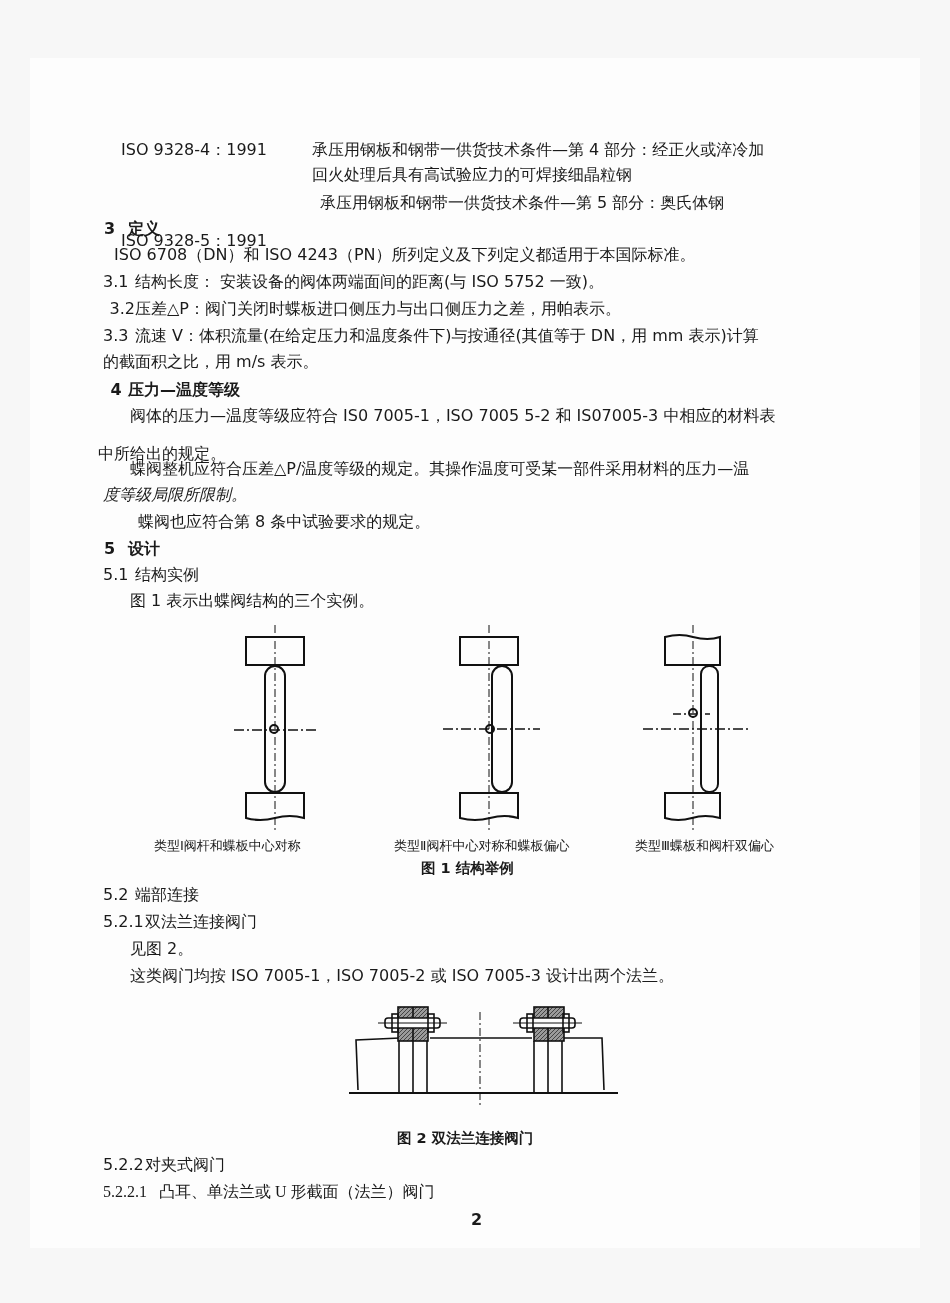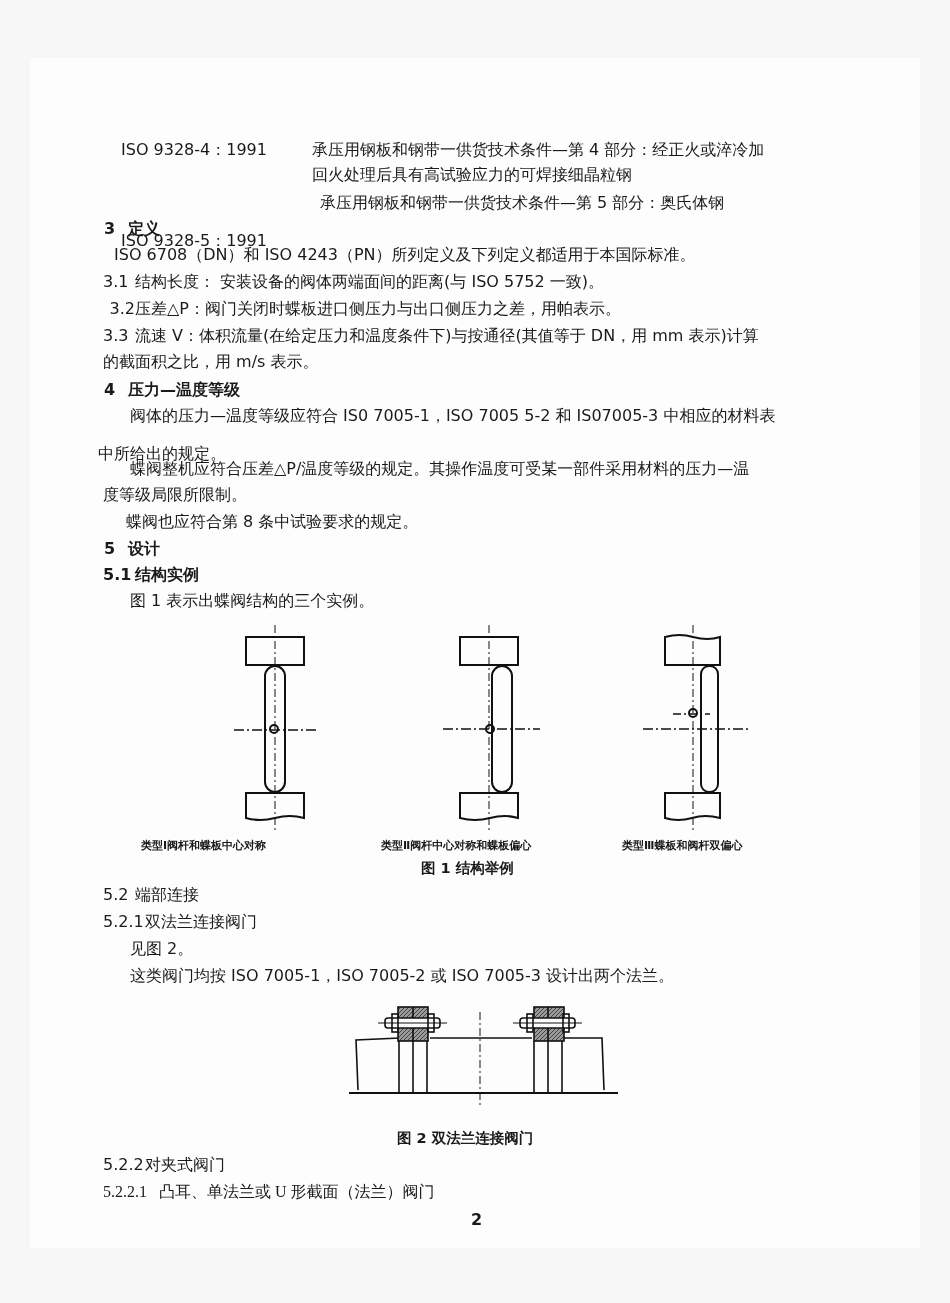--- a/index.html
+++ b/index.html
@@ -5,21 +5,21 @@
   html, body { margin: 0; padding: 0; }
   body {
     width: 950px; height: 1303px; background: #f7f7f7; position: relative; overflow: hidden;
     font-family: "DejaVu Sans", "Liberation Sans", sans-serif; color: #1a1a1a;
   }
   .page { position: absolute; left: 30px; top: 58px; width: 890px; height: 1190px; background: #fdfdfd; }
   .abs { position: absolute; white-space: nowrap; }
   .t { font-size: 16px; line-height: 20px; }
   .h { font-size: 16px; font-weight: bold; line-height: 22px; }
   .num { display: inline-block; }
-  .cap { font-size: 11px; font-weight: bold; line-height: 18px; }
+  .cap { font-size: 13px; font-weight: normal; line-height: 18px; margin-left: 13px; }
   .figcap { font-size: 14.5px; font-weight: bold; line-height: 20px; }
   svg { position: absolute; overflow: visible; }
 </style>
 </head>
 <body>
 
 <div class="page"></div>
 
 <div class="abs t" style="left:121px;top:140px;">ISO 9328-4：1991</div>
 <div class="abs t" style="left:312px;top:140px;">承压用钢板和钢带一供货技术条件—第 4 部分：经正火或淬冷加</div>
@@ -35,33 +35,33 @@
   <span class="num" style="width:32px">3.1</span><span>结构长度：   安装设备的阀体两端面间的距离(与 ISO 5752 一致)。</span>
 </div>
 <div class="abs t" style="left:103px;top:299px;text-align:right;">
   <span class="num" style="width:32px">3.2</span><span>压差△P：阀门关闭时蝶板进口侧压力与出口侧压力之差，用帕表示。</span>
 </div>
 <div class="abs t" style="left:103px;top:326px;">
   <span class="num" style="width:32px">3.3</span><span>流速 V：体积流量(在给定压力和温度条件下)与按通径(其值等于 DN，用 mm 表示)计算</span>
 </div>
 <div class="abs t" style="left:103px;top:352px;">的截面积之比，用 m/s 表示。</div>
 
-<div class="abs h" style="left:104px;top:379px;">
+<div class="abs h" style="left:104px;top:379px;text-align:center;">
   <span class="num" style="width:24px">4</span><span>压力—温度等级</span>
 </div>
 <div class="abs t" style="left:130px;top:406px;">阀体的压力—温度等级应符合 IS0 7005-1，ISO 7005 5-2 和 IS07005-3 中相应的材料表</div>
 <div class="abs t" style="left:98px;top:432px;margin-top:12px;">中所给出的规定。</div>
 <div class="abs t" style="left:130px;top:459px;">蝶阀整机应符合压差△P/温度等级的规定。其操作温度可受某一部件采用材料的压力—温</div>
-<div class="abs t" style="left:103px;top:485px;">度等级局限所限制。</div>
-<div class="abs t" style="left:126px;top:512px;">蝶阀也应符合第 8 条中试验要求的规定。</div>
+<div class="abs t" style="left:103px;top:485px;font-style:italic;">度等级局限所限制。</div>
+<div class="abs t" style="left:138px;top:512px;">蝶阀也应符合第 8 条中试验要求的规定。</div>
 
 <div class="abs h" style="left:104px;top:538px;">
   <span class="num" style="width:24px">5</span><span>设计</span>
 </div>
-<div class="abs t" style="left:103px;top:565px;font-weight:bold;">
+<div class="abs t" style="left:103px;top:565px;">
   <span class="num" style="width:32px">5.1</span><span>结构实例</span>
 </div>
 <div class="abs t" style="left:130px;top:591px;">图 1 表示出蝶阀结构的三个实例。</div>
 
 <svg style="left:0;top:0;" width="950" height="1303">
   <g stroke="#111" fill="none" stroke-width="2">
 
     <g>
       <path d="M246 637 L304 637 L304 665 L246 665 Z"></path>
       <path d="M246 793 L304 793 L304 818 Q290 814 275 818 Q260 822 246 818 Z"></path>

